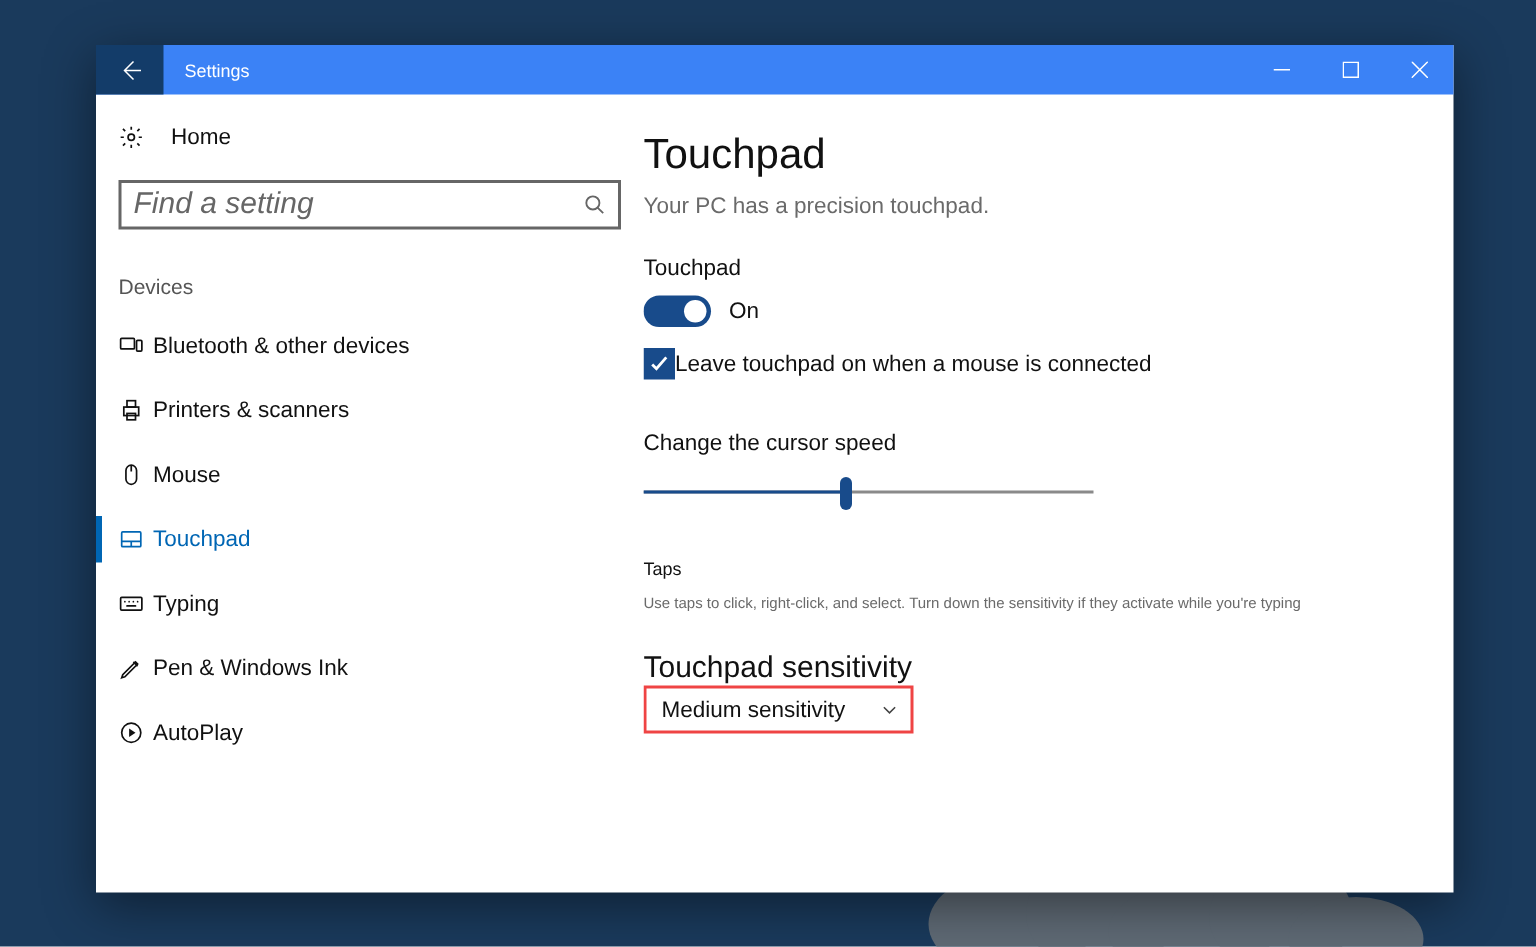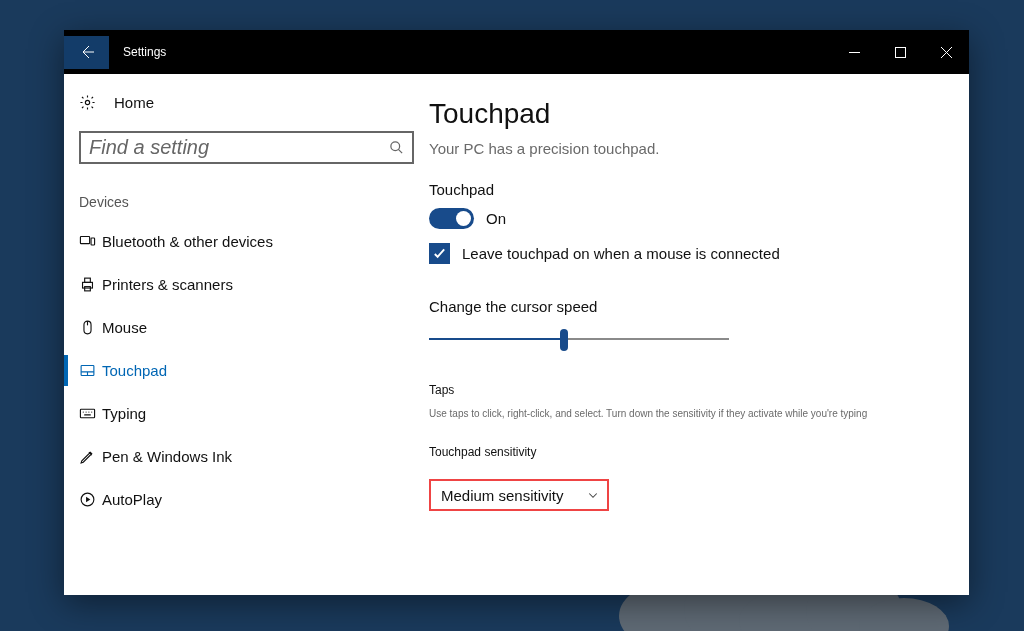--- a/index.html
+++ b/index.html
@@ -23,23 +23,23 @@
       top: 30px;
       left: 64px;
       width: 905px;
       height: 565px;
       background: #fff;
       box-shadow: 0 8px 32px rgba(0,0,0,.45);
       display: flex;
       flex-direction: column;
     }
     .titlebar {
-      background: #000000;
+      background: #3b82f6;
       color: #fff;
-      height: 44px;
+      height: 33px;
       display: flex;
       align-items: center;
       flex-shrink: 0;
     }
     .back-btn {
       width: 45px;
       height: 33px;
       display: flex;
       align-items: center;
       justify-content: center;
@@ -168,21 +168,20 @@
       position: absolute;
       right: 3px; top: 3px;
       width: 15px; height: 15px;
       border-radius: 50%;
       background: #fff;
     }
     .toggle-label { font-size: 15px; }
     .check-row {
       display: flex;
       align-items: center;
-      gap: 12px;
       margin-bottom: 34px;
     }
     .checkbox {
       width: 21px; height: 21px;
       background: #184b8b;
       display: flex;
       align-items: center;
       justify-content: center;
       cursor: pointer;
     }
@@ -222,21 +221,21 @@
       font-weight: 400;
       margin-bottom: 10px;
     }
     .sub-desc {
       font-size: 10px;
       color: #6a6a6a;
       margin-bottom: 24px;
       max-width: 480px;
       line-height: 1.4;
     }
-    .dropdown-label { font-size: 12px; margin-bottom: 20px; }
+    .dropdown-label { font-size: 20px; margin-bottom: 0; }
     .dropdown {
       width: 180px;
       height: 32px;
       border: 2px solid #ef4444;
       display: flex;
       align-items: center;
       justify-content: space-between;
       padding: 0 8px 0 10px;
       cursor: pointer;
       font-size: 15px;

